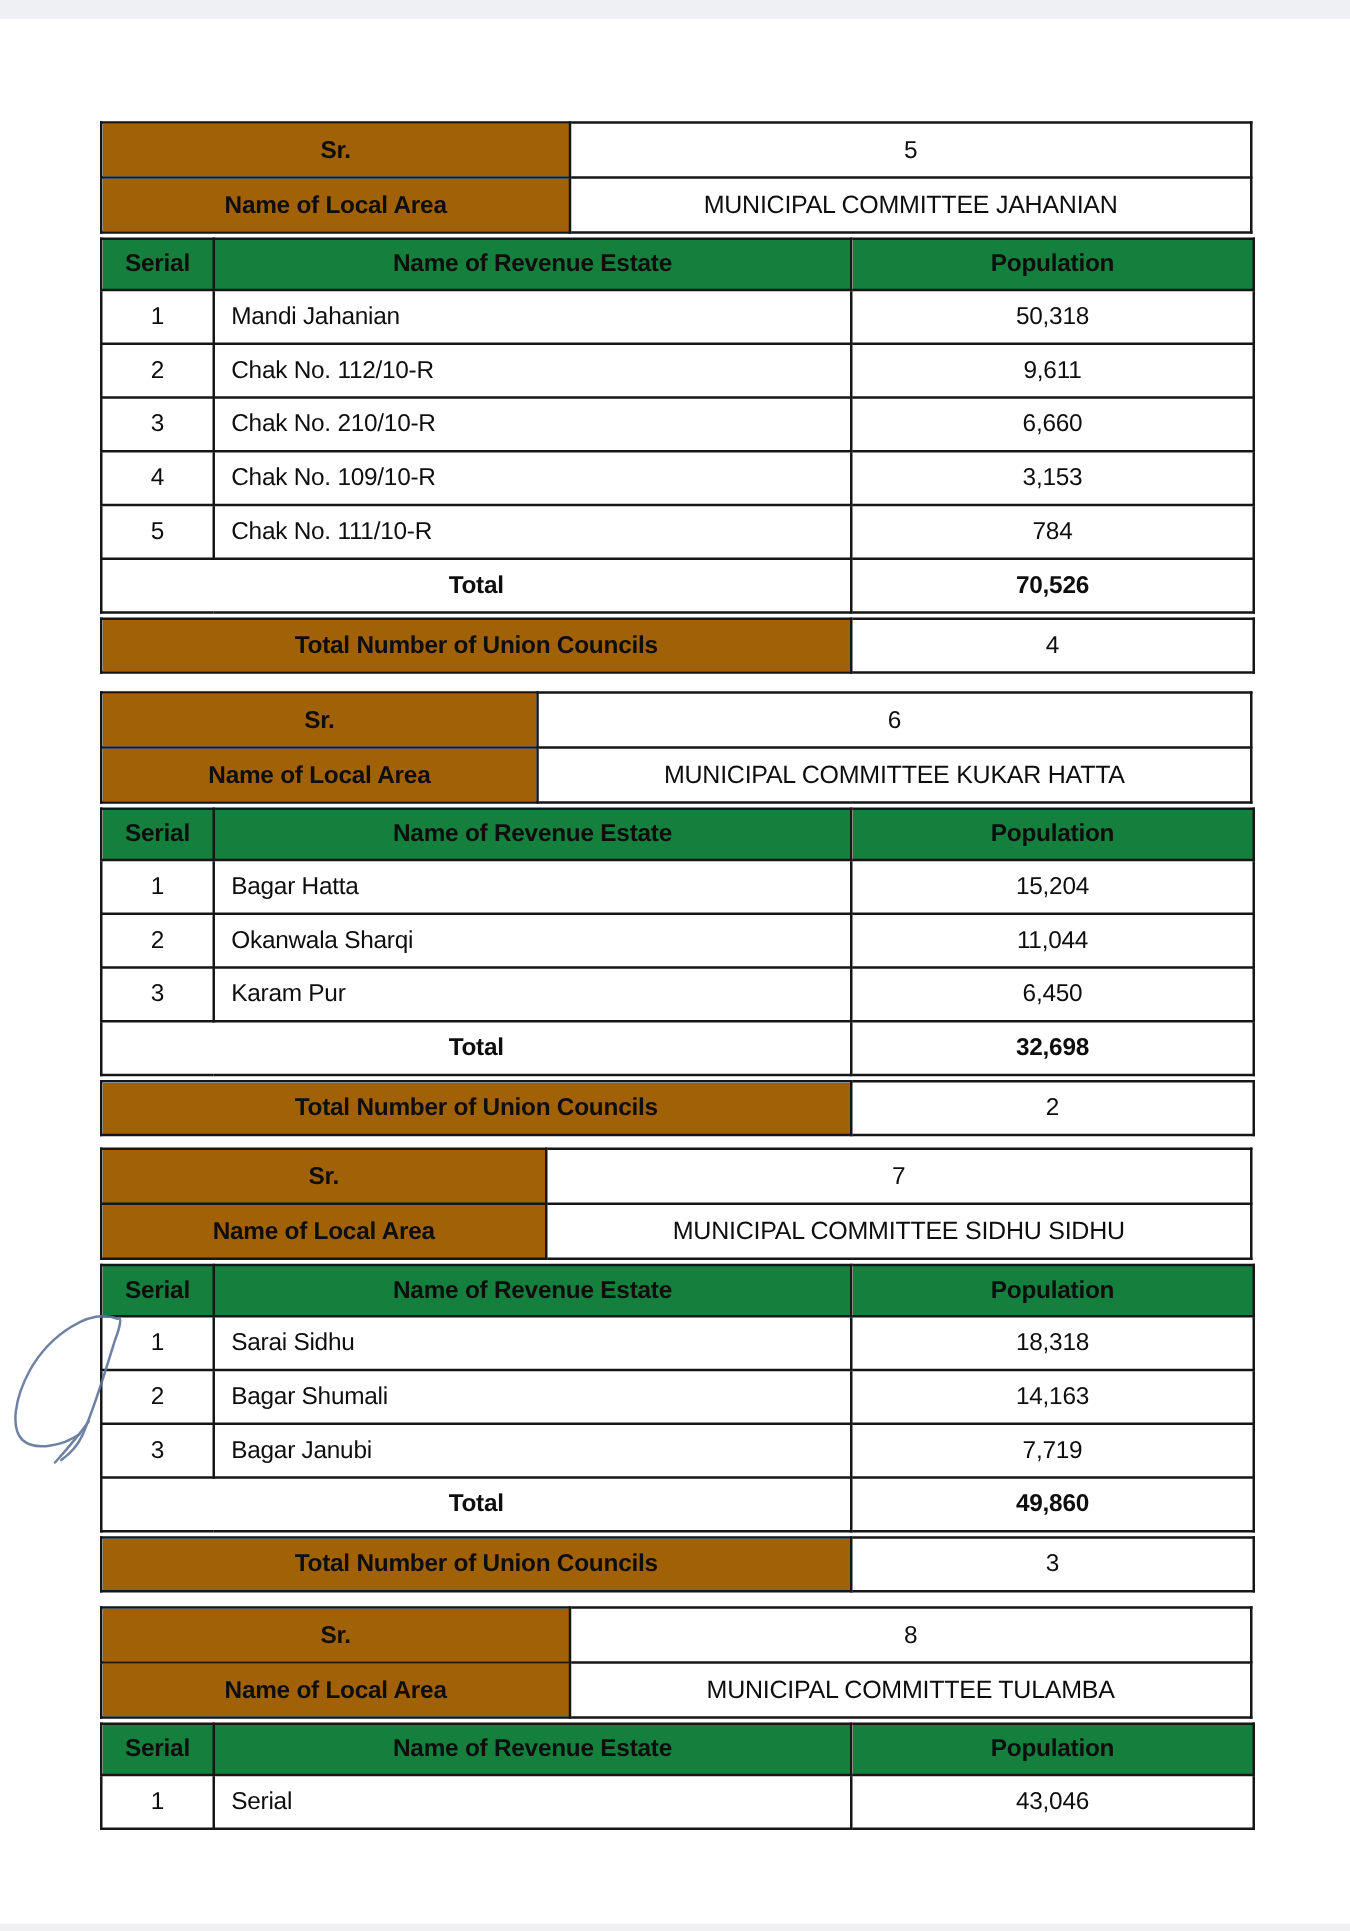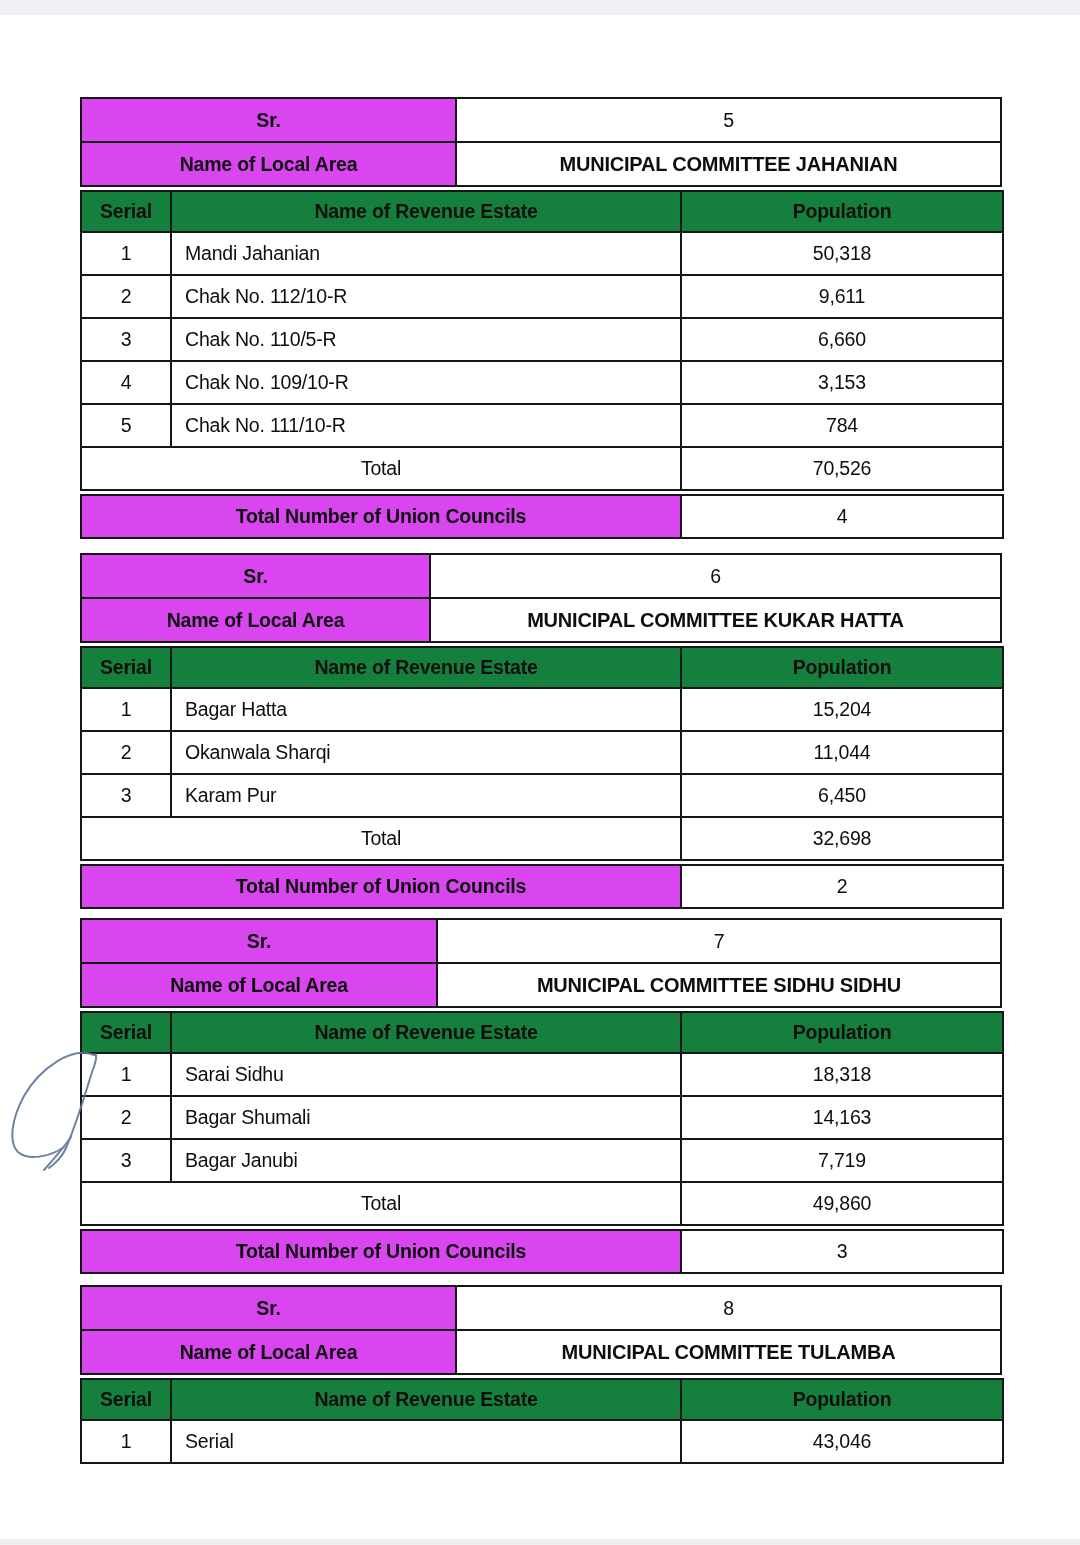--- a/index.html
+++ b/index.html
@@ -17,24 +17,24 @@
 
   table{border-collapse:collapse;table-layout:fixed;width:922px;}
   .main-block,.uc-block{margin-top:3px;}
   td,th{
     border:2px solid #161616;height:41px;padding:0;
     font-size:19.5px;letter-spacing:-0.2px;text-align:center;vertical-align:middle;
     overflow:hidden;white-space:nowrap;
   }
   .label-block td{height:42px;}
   th{font-weight:bold;background:#15803d;height:39px;}
-  .g{background:#d946ef;font-weight:bold;}
-  .b{font-weight:normal;}
+  .g{background:#a16207;font-weight:bold;}
+  .b{font-weight:bold;}
   .nm{text-align:left;padding-left:13px;}
-  .area{font-size:20px;font-weight:bold;}
+  .area{font-size:20px;}
 
   
   #c1 col.lblcol{width:375px;} #c2 col.lblcol{width:349px;}
   #c3 col.lblcol{width:356px;} #c4 col.lblcol{width:375px;}
 
   #pen-mark{position:absolute;left:0;top:1038px;}
 </style>
 </head>
 <body>
 
@@ -74,21 +74,21 @@
       <td class="nm">Mandi Jahanian</td>
       <td>50,318</td>
     </tr>
     <tr>
       <td>2</td>
       <td class="nm">Chak No. 112/10-R</td>
       <td>9,611</td>
     </tr>
     <tr>
       <td>3</td>
-      <td class="nm">Chak No. 110/5-R</td>
+      <td class="nm">Chak No. 210/10-R</td>
       <td>6,660</td>
     </tr>
     <tr>
       <td>4</td>
       <td class="nm">Chak No. 109/10-R</td>
       <td>3,153</td>
     </tr>
     <tr>
       <td>5</td>
       <td class="nm">Chak No. 111/10-R</td>

